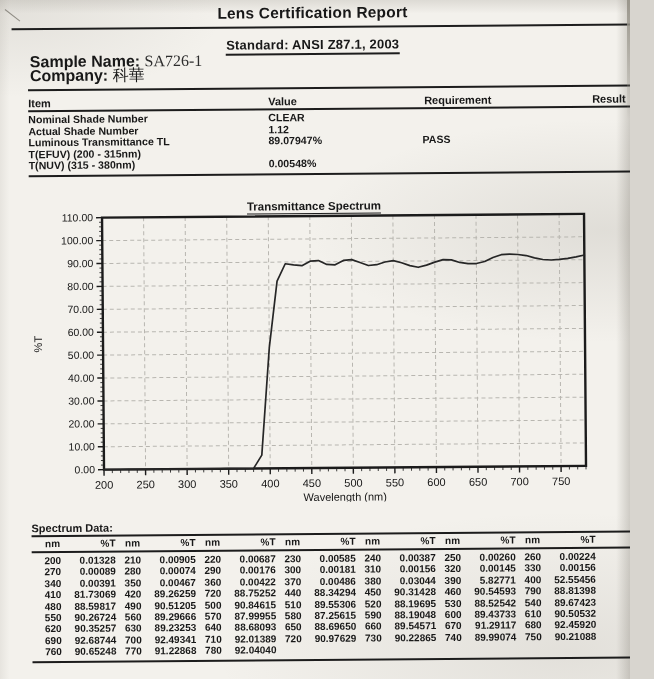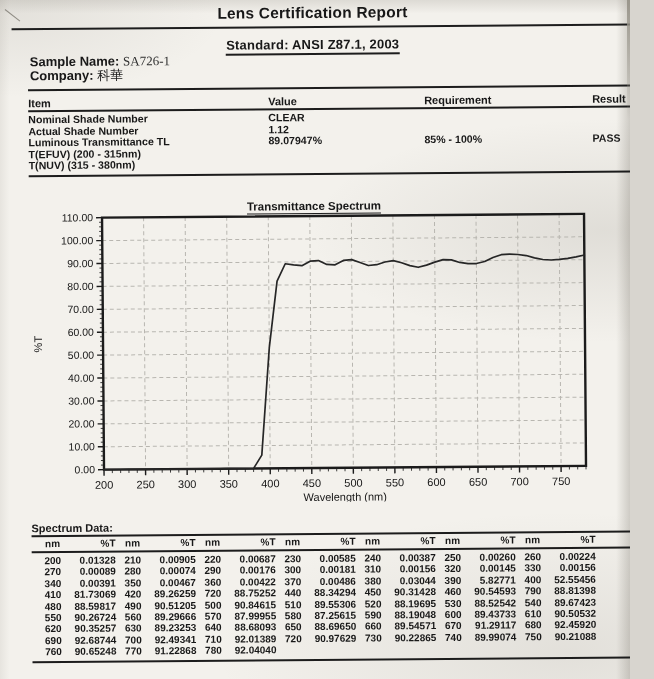--- a/index.html
+++ b/index.html
@@ -15,21 +15,21 @@
       radial-gradient(ellipse 300px 120px at 2% 2%, rgba(125,120,110,.13), rgba(125,120,110,0) 70%),
       #f3f1ec;
   }
   .sheet{position:absolute;inset:0;transform:rotate(-0.45deg);transform-origin:50% 50%;}
   .report-title{position:absolute;top:4px;left:0;width:100%;text-align:center;
     font-size:15.5px;font-weight:bold;letter-spacing:.2px;}
   .title-rule{position:absolute;top:26px;left:14px;right:-4px;border-top:2.6px solid #1d1d1d;}
   .standard-wrap{position:absolute;top:35px;left:0;width:100%;text-align:center;}
   .standard{display:inline-block;font-size:13px;font-weight:bold;
     border-bottom:2.2px solid #1d1d1d;padding-bottom:1px;letter-spacing:.2px;}
-  .sample-block{position:absolute;top:53px;left:32px;font-size:13px;line-height:13.5px;}
+  .sample-block{position:absolute;top:53px;left:32px;font-size:16px;line-height:13.5px;}
   .lbl{font-weight:bold;}
   .val-serif{font-family:"Liberation Serif",serif;color:#2e2e2e;}
 
   
   .results{position:absolute;top:87px;left:30px;width:620px;}
   .r-topline{border-top:2.4px solid #1c1c1c;}
   .r-head{display:grid;grid-template-columns:240px 150px 170px 60px;
     align-items:end;height:18px;font-size:11px;font-weight:bold;padding-bottom:1px;}
   .r-head span:nth-child(3){padding-left:6px;}
   .r-head span:nth-child(4){padding-left:4px;}
@@ -111,30 +111,30 @@
           </div>
           <div class="r-row">
             <span class="c-item">Actual Shade Number</span>
             <span class="c-value">1.12</span>
             <span class="c-req"></span>
             <span class="c-res"></span>
           </div>
           <div class="r-row">
             <span class="c-item">Luminous Transmittance TL</span>
             <span class="c-value">89.07947%</span>
-            <span class="c-req">85% - 100%</span>
             <span class="c-res">PASS</span>
           </div>
           <div class="r-row">
             <span class="c-item">T(EFUV) (200 - 315nm)</span>
             <span class="c-req"></span>
             <span class="c-res"></span>
           </div>
           <div class="r-row">
             <span class="c-item">T(NUV) (315 - 380nm)</span>
+            <span class="c-value">0.00548%</span>
             <span class="c-req"></span>
             <span class="c-res"></span>
           </div>
         </div>
       <div class="r-botline"></div>
     </div>
 
     <div class="chart-title-wrap">
       <span class="chart-title">Transmittance Spectrum</span>
     </div>

